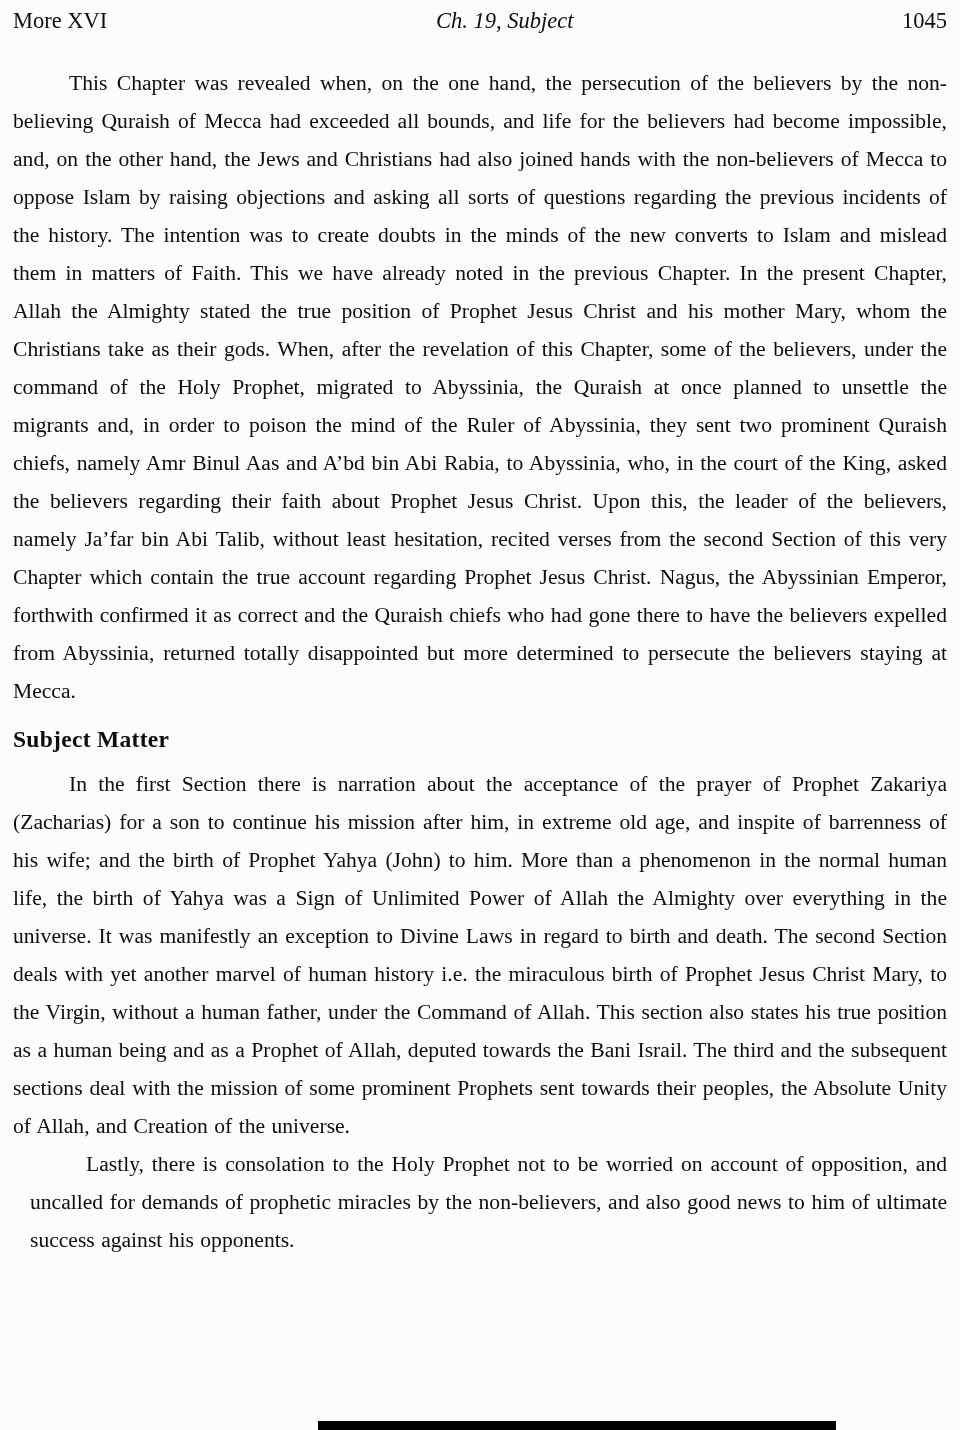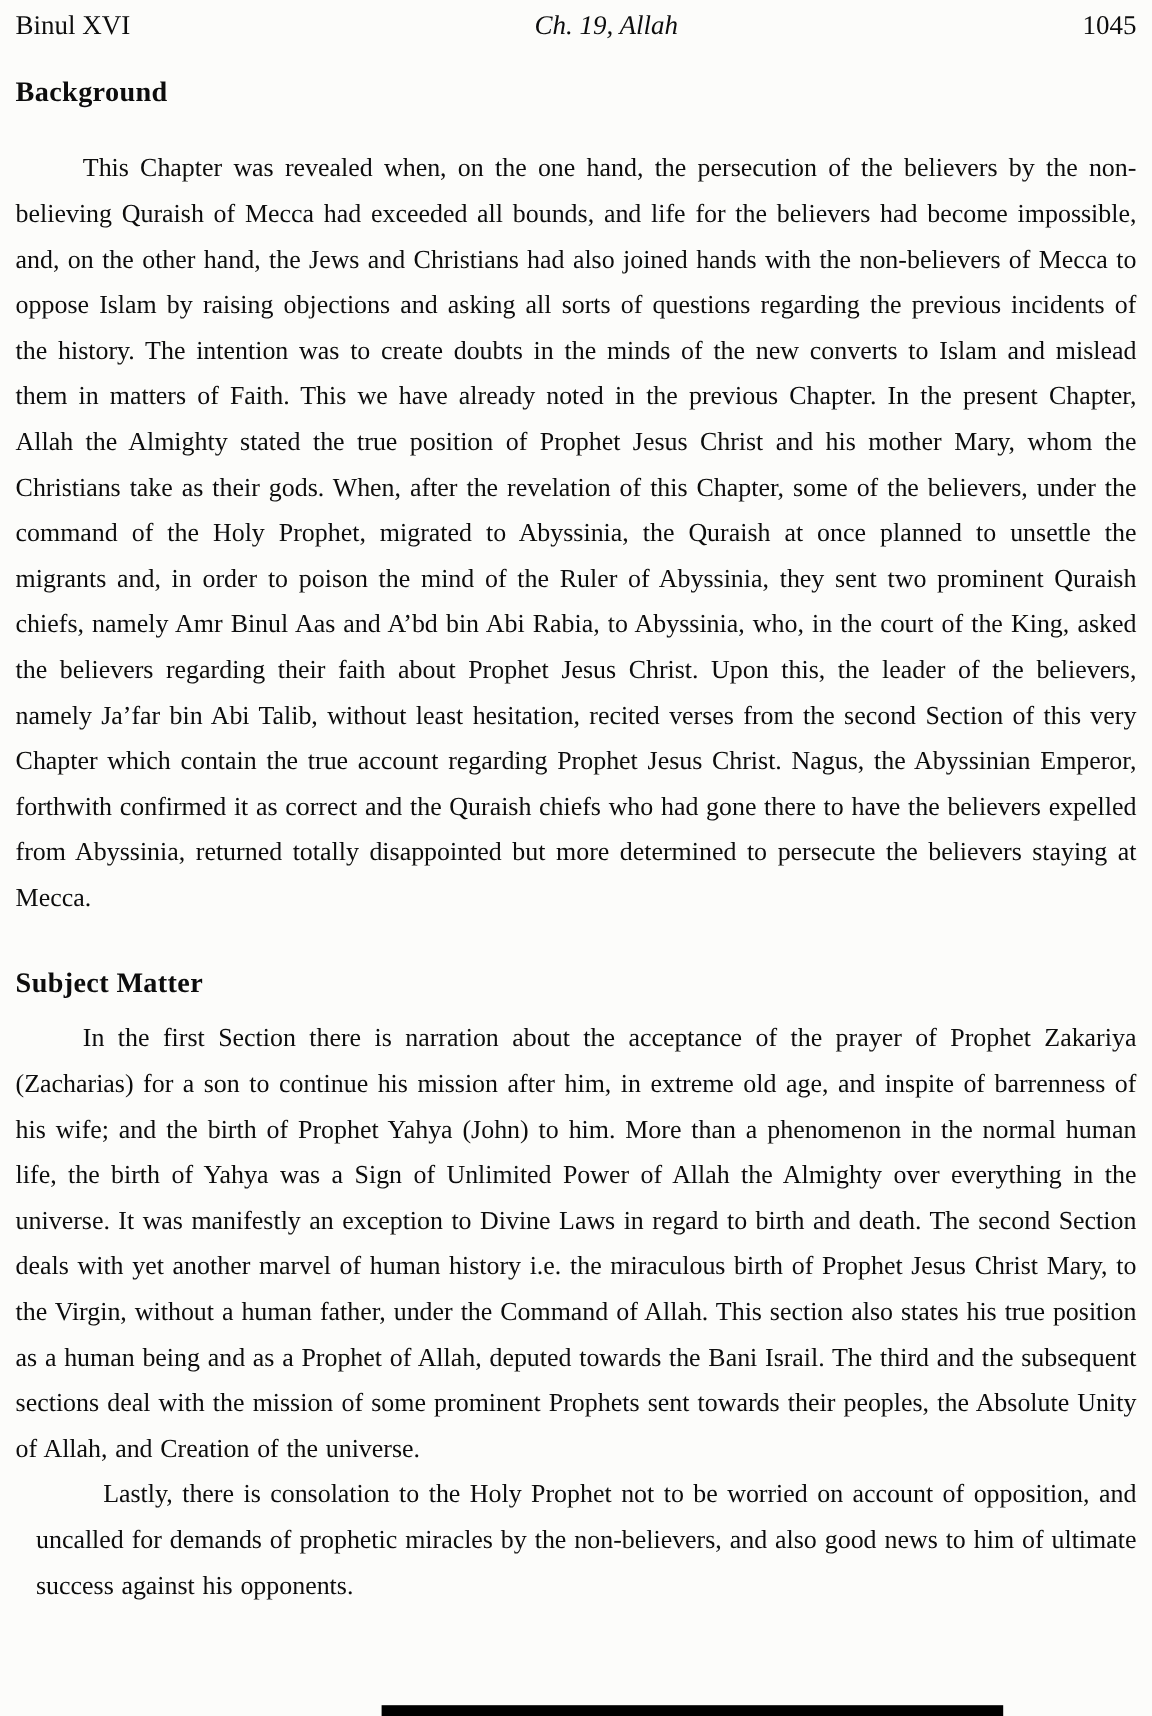--- a/index.html
+++ b/index.html
@@ -28,44 +28,43 @@
   }
   p.body-para {
     font-size: 21.6px;
     line-height: 38px;
     text-align: justify;
     text-indent: 56px;
     margin: 0;
     word-spacing: 1px;
   }
   #para-background { margin-top: 30px; }
-  #heading-subject { margin-top: 40px; }
+  #heading-subject { margin-top: 16px; }
   #para-subject-1 { margin-top: 12px; }
   #para-subject-2 { margin-top: 0; margin-left: 17px; }
   .scan-bar {
     position: absolute;
     left: 318px;
     bottom: 0;
     width: 518px;
     height: 9px;
     background: #000;
   }
 </style>
 </head>
 <body>
 
 <div class="page">
 
   <header class="page-header">
-    <span class="left">Binul XVI</span>
-    <span class="center">Ch. 19, Allah</span>
+    <span class="left">More XVI</span>
+    <span class="center">Ch. 19, Subject</span>
     <span class="right">1045</span>
   </header>
 
-  <h2 class="section-heading" id="heading-background">Background</h2>
 
   <p class="body-para" id="para-background">This Chapter was revealed when, on the one hand, the persecution of the believers by the non-believing Quraish of Mecca had exceeded all bounds, and life for the believers had become impossible, and, on the other hand, the Jews and Christians had also joined hands with the non-believers of Mecca to oppose Islam by raising objections and asking all sorts of questions regarding the previous incidents of the history. The intention was to create doubts in the minds of the new converts to Islam and mislead them in matters of Faith. This we have already noted in the previous Chapter. In the present Chapter, Allah the Almighty stated the true position of Prophet Jesus Christ and his mother Mary, whom the Christians take as their gods. When, after the revelation of this Chapter, some of the believers, under the command of the Holy Prophet, migrated to Abyssinia, the Quraish at once planned to unsettle the migrants and, in order to poison the mind of the Ruler of Abyssinia, they sent two prominent Quraish chiefs, namely Amr Binul Aas and A’bd bin Abi Rabia, to Abyssinia, who, in the court of the King, asked the believers regarding their faith about Prophet Jesus Christ. Upon this, the leader of the believers, namely Ja’far bin Abi Talib, without least hesitation, recited verses from the second Section of this very Chapter which contain the true account regarding Prophet Jesus Christ. Nagus, the Abyssinian Emperor, forthwith confirmed it as correct and the Quraish chiefs who had gone there to have the believers expelled from Abyssinia, returned totally disappointed but more determined to persecute the believers staying at Mecca.</p>
 
   <h2 class="section-heading" id="heading-subject">Subject Matter</h2>
 
   <p class="body-para" id="para-subject-1">In the first Section there is narration about the acceptance of the prayer of Prophet Zakariya (Zacharias) for a son to continue his mission after him, in extreme old age, and inspite of barrenness of his wife; and the birth of  Prophet Yahya (John) to him. More than a phenomenon in the normal human life, the birth of Yahya was a Sign of Unlimited Power of Allah the Almighty over everything in the universe. It was manifestly an exception to Divine Laws in regard to birth and death. The second Section deals with yet another marvel of human history i.e. the miraculous birth of Prophet Jesus Christ Mary, to the Virgin, without a human father, under the Command of Allah. This section also states his true position as a human being and as a Prophet of Allah, deputed towards the Bani Israil. The third and the subsequent sections deal with the mission of some prominent Prophets sent towards their peoples, the Absolute Unity of Allah, and Creation of the universe.</p>
 
   <p class="body-para" id="para-subject-2">Lastly, there is consolation to the Holy Prophet not to be worried on account of opposition, and uncalled for demands of prophetic miracles by the non-believers, and also good news to him of ultimate success against his opponents.</p>
 
   <div class="scan-bar"></div>

